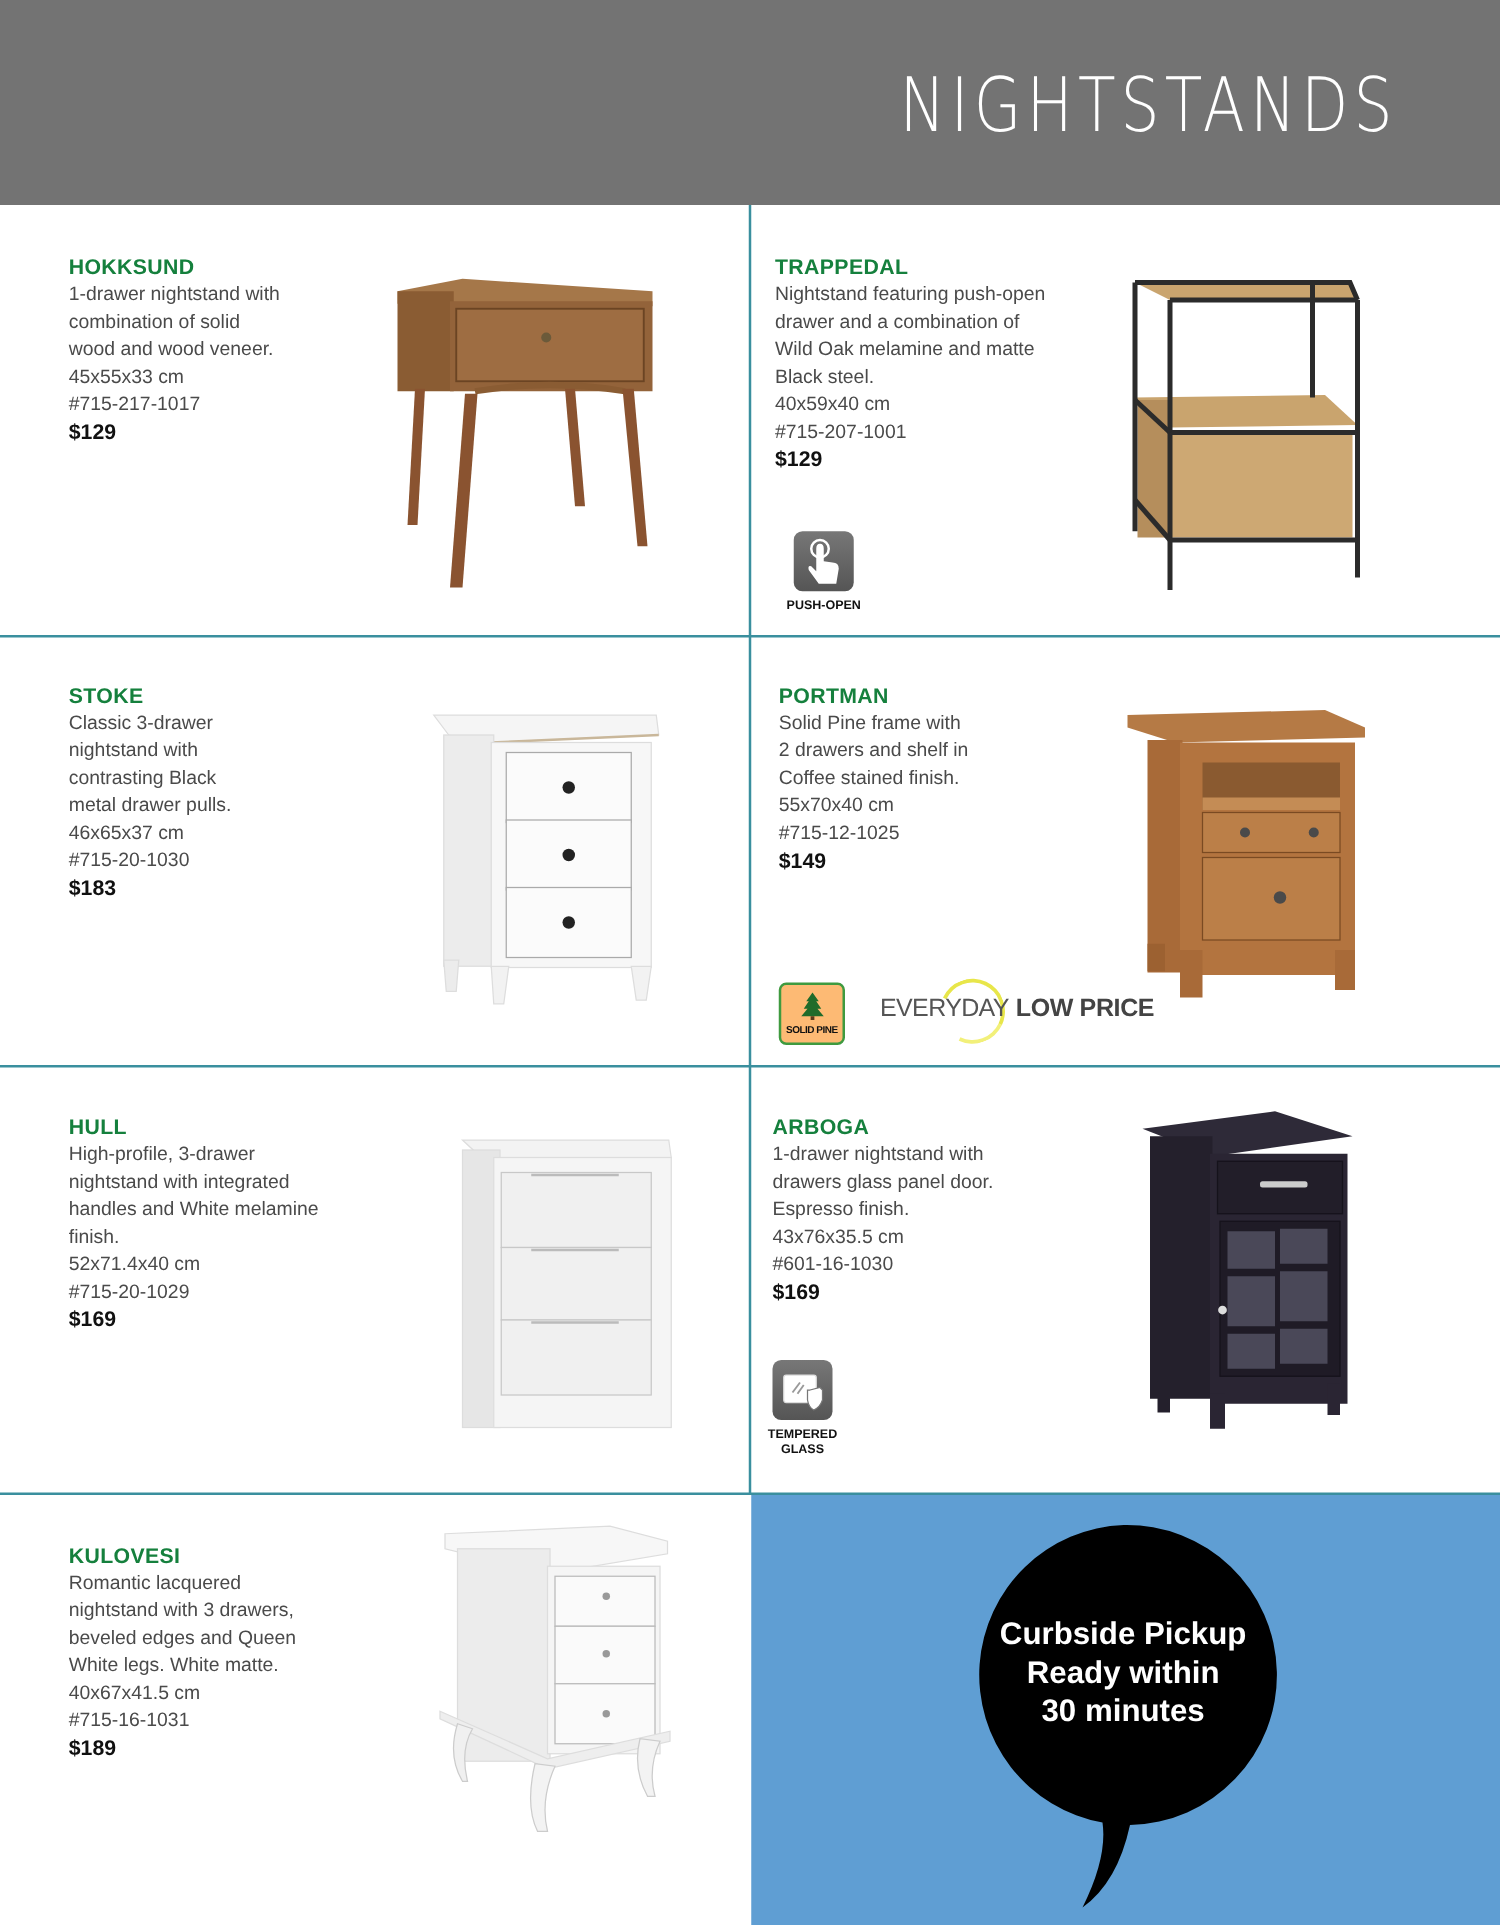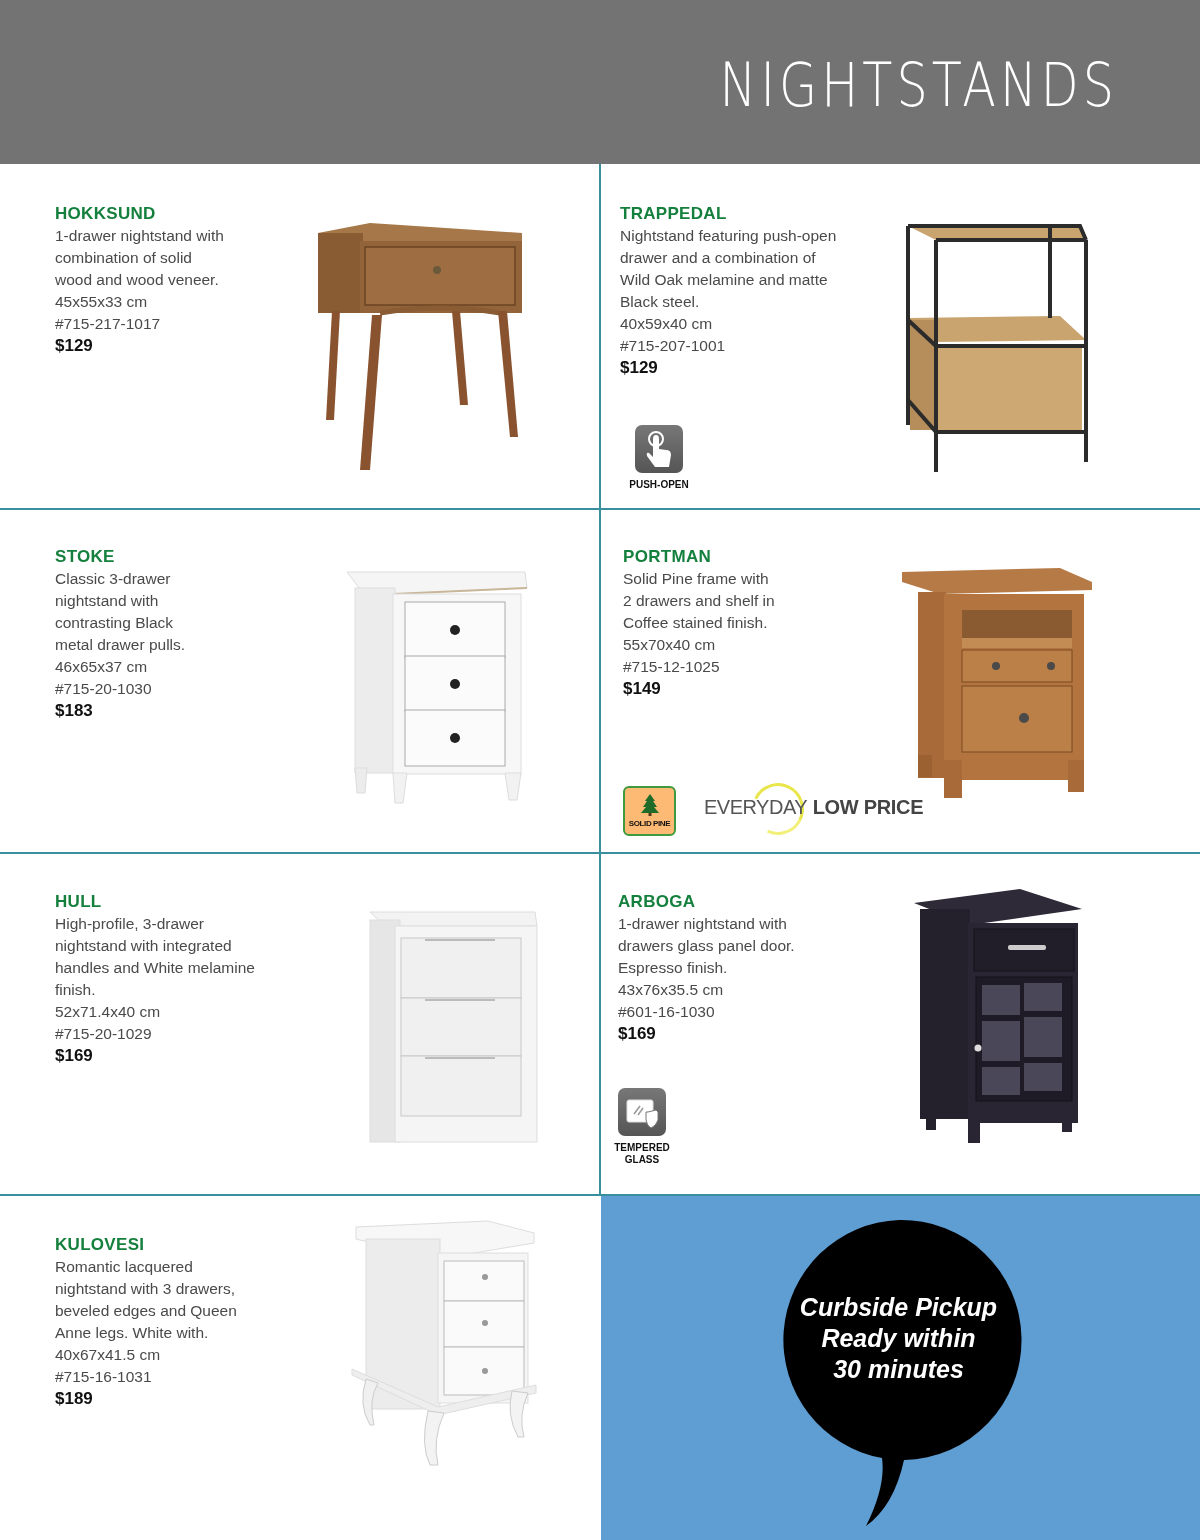--- a/index.html
+++ b/index.html
@@ -25,21 +25,21 @@
   .solid-pine { position: absolute; left: 623px; top: 786px; width: 53px; height: 50px; border: 2px solid #3f9a3f; border-radius: 6px; background: #fdba74; text-align: center; }
   .solid-pine-label { position: absolute; left: 0; right: 0; bottom: 6px; font-size: 8px; font-weight: 700; color: #111; letter-spacing: -0.4px; }
 
   .edlp { position: absolute; left: 704px; top: 796px; font-size: 20px; color: #555; white-space: nowrap; }
   .edlp-ring { position: absolute; left: 752px; top: 783px; width: 52px; height: 52px; border: 3px solid #e8e64a; border-radius: 50%; transform: rotate(-20deg); border-left-color: transparent; border-bottom-color: #f2f07a; }
   .edlp-a { font-weight: 400; letter-spacing: -0.5px; }
   .edlp-b { font-weight: 700; color: #444; letter-spacing: -0.3px; }
 
   .badge-glass { position: absolute; left: 604px; top: 1088px; width: 76px; text-align: center; }
 
-  .promo { position: absolute; left: 601px; top: 1196px; width: 599px; height: 344px; background: #5f9ed3; font-style: italic; }
+  .promo { position: absolute; left: 601px; top: 1196px; width: 599px; height: 344px; background: #5f9ed3; }
   .promo-text { position: absolute; left: 160px; top: 96px; width: 275px; text-align: center; color: #fff; font-size: 25px; font-weight: 700; line-height: 31px; }
 </style>
 </head>
 <body>
 
 <div class="header">
   <div class="header-title">NIGHTSTANDS</div>
 </div>
 
 <div class="vline" style="top:164px;height:1032px;"></div>
@@ -232,21 +232,21 @@
     <span class="line">TEMPERED</span>
     <span class="line">GLASS</span>
   </div>
 </div>
 
 <div class="info" style="left:55px;top:1234px;">
   <span class="line name">KULOVESI</span>
   <span class="line">Romantic lacquered</span>
   <span class="line">nightstand with 3 drawers,</span>
   <span class="line">beveled edges and Queen</span>
-  <span class="line">Anne legs. White with.</span>
+  <span class="line">White legs. White matte.</span>
   <span class="line">40x67x41.5 cm</span>
   <span class="line">#715-16-1031</span>
   <span class="line price">$189</span>
 </div>
 <svg class="img" style="left:348px;top:1215px;" width="195" height="260" viewBox="0 0 195 260">
   <polygon points="8,12 140,6 186,18 186,28 90,44 8,24" fill="#f7f7f7" stroke="#ddd"></polygon>
   <rect x="18" y="24" width="74" height="170" fill="#ececec" stroke="#ddd"></rect>
   <rect x="90" y="38" width="90" height="150" fill="#f5f5f5" stroke="#ddd"></rect>
   <rect x="96" y="46" width="80" height="40" fill="#fafafa" stroke="#bbb"></rect>
   <rect x="96" y="86" width="80" height="46" fill="#fafafa" stroke="#bbb"></rect>

